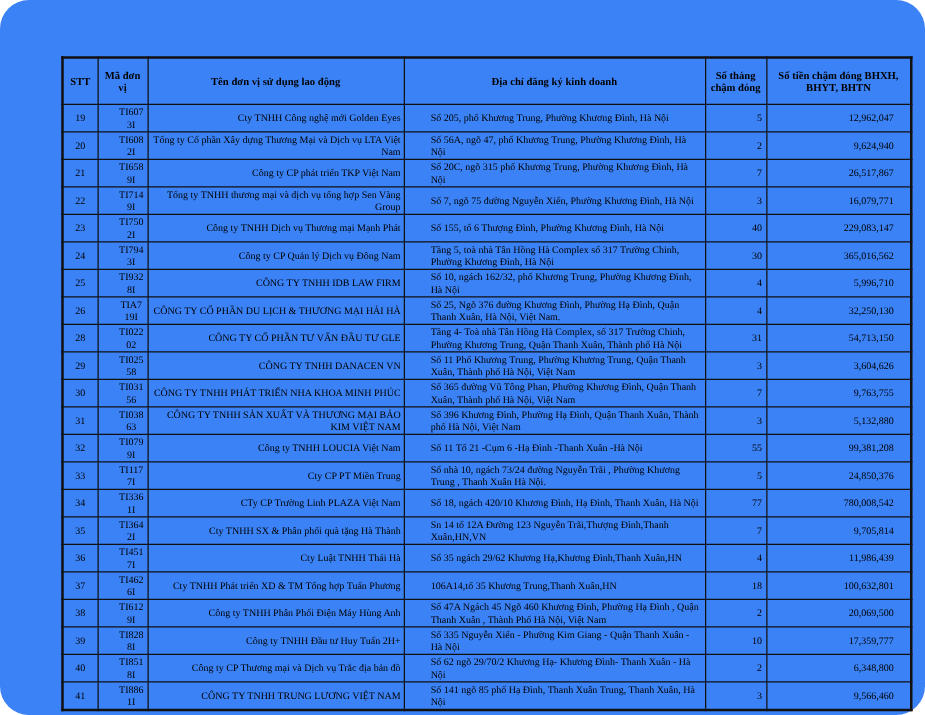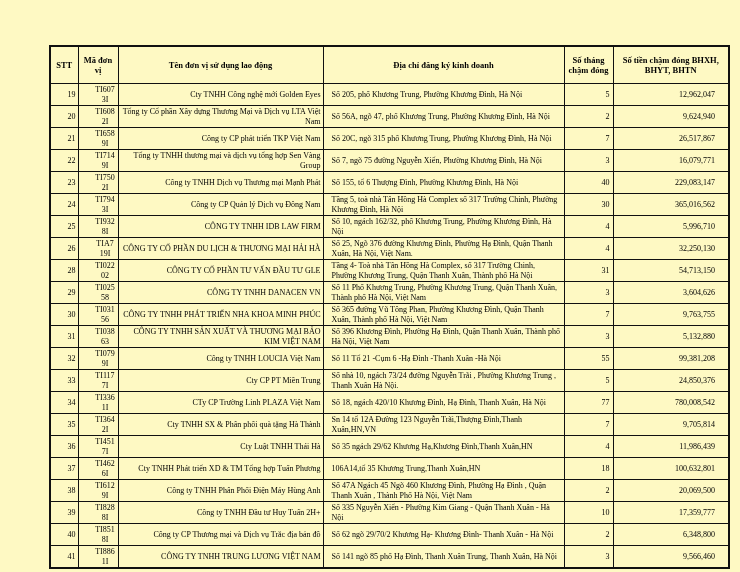--- a/index.html
+++ b/index.html
@@ -9,21 +9,22 @@
     width: 740px;
     height: 572px;
     overflow: hidden;
     font-family: "Liberation Serif", "DejaVu Serif", serif;
     color: #000000;
   }
   .page {
     position: relative;
     width: 740px;
     height: 572px;
-    background: #fef9c3;
+    background: #3b82f6;
+    border-radius: 23px;
   }
   table.debt-table {
     position: absolute;
     left: 49px;
     top: 45px;
     width: 679px;
     border-collapse: collapse;
     table-layout: fixed;
     border: 2px solid #111111;
     font-size: 8px;
@@ -44,24 +45,24 @@
     height: 32px;
     padding: 2px 2px;
   }
   .debt-table tbody td { height: 15px; }
   .col-stt    { width: 28px; }
   .col-code   { width: 40px; }
   .col-name   { width: 205px; }
   .col-addr   { width: 241px; }
   .col-months { width: 49px; }
   .col-amount { width: 116px; }
-  td.c-stt    { text-align: right; }
+  td.c-stt    { text-align: center; }
   td.c-code   { text-align: center; padding-left: 16px; }
   td.c-name   { text-align: right; padding-left: 3px; }
-  td.c-addr   { text-align: left; padding-left: 8px; margin-top: 24px; }
+  td.c-addr   { text-align: left; padding-left: 21px; margin-top: 24px; }
   td.c-months { text-align: right; padding-right: 3px; }
   td.c-amount { text-align: right; padding-right: 13px; font-family: Liberation Serif, serif; }
 </style>
 </head>
 <body>
 
 <div class="page">
   <table class="debt-table">
     <colgroup>
       <col class="col-stt">

